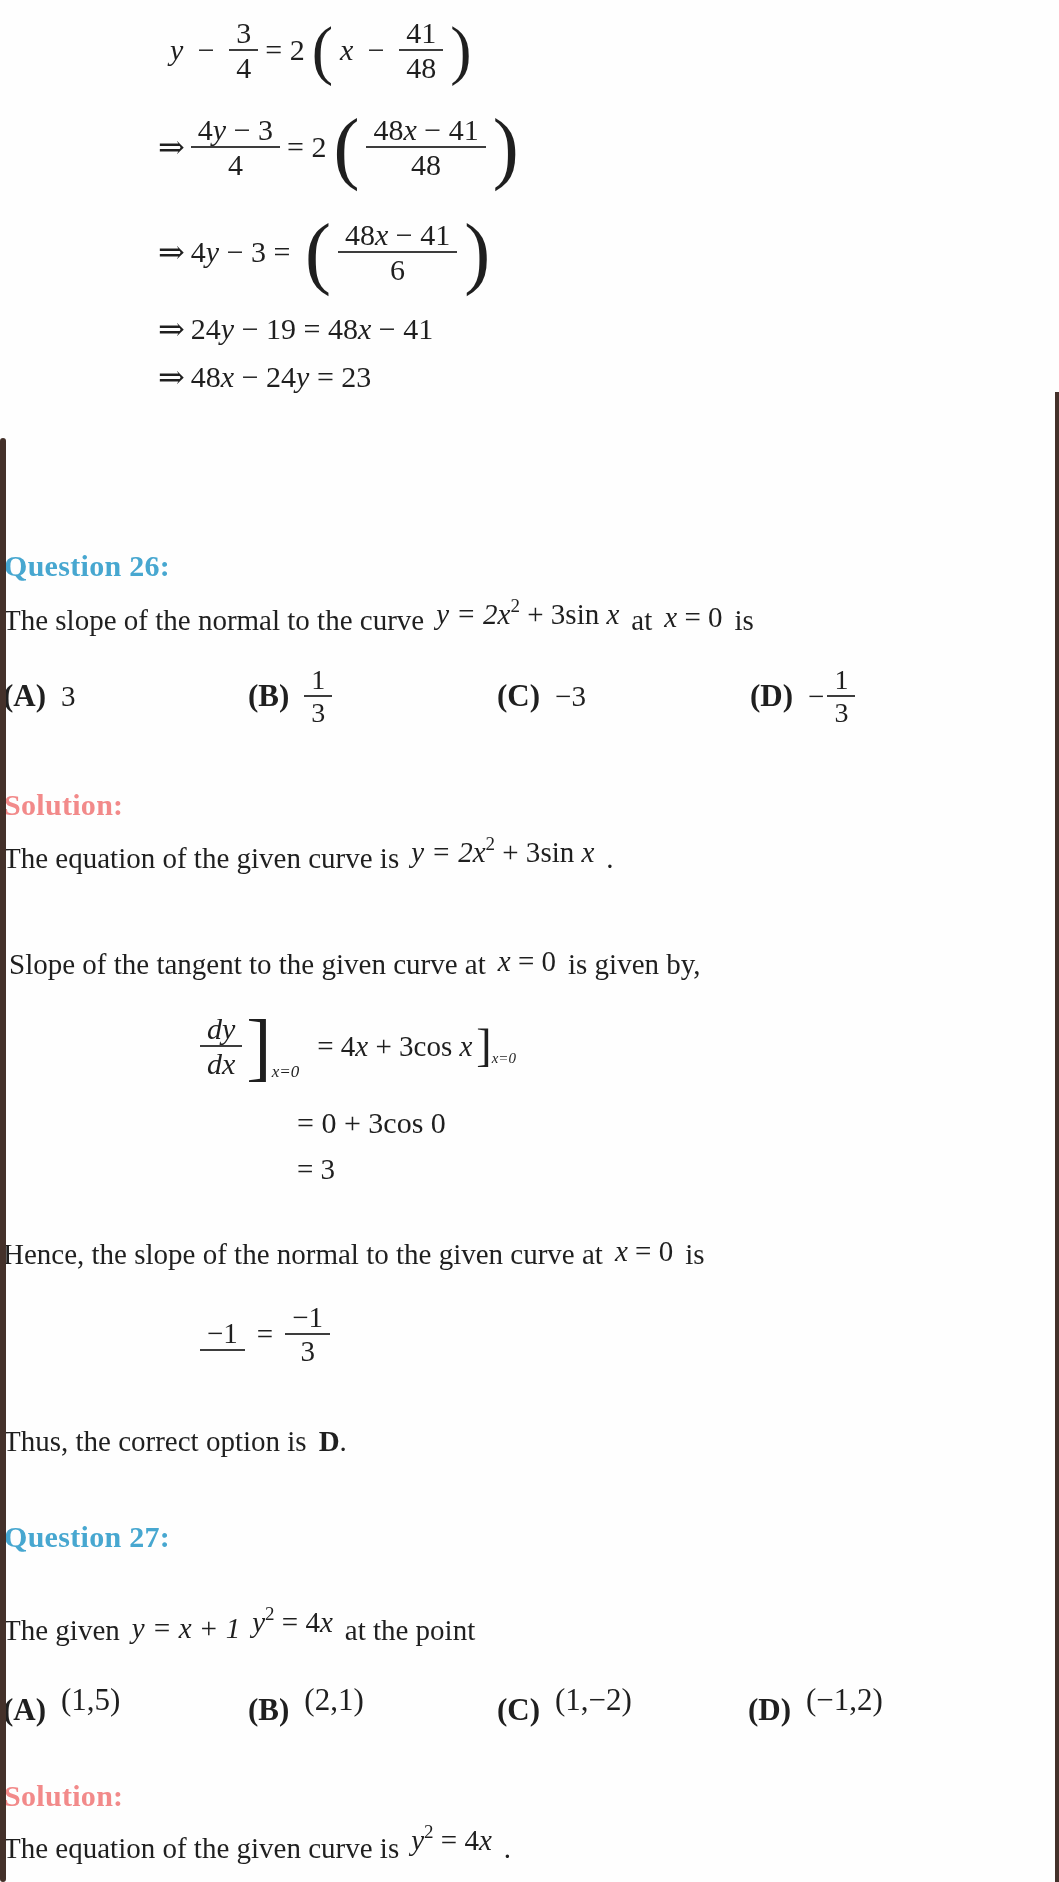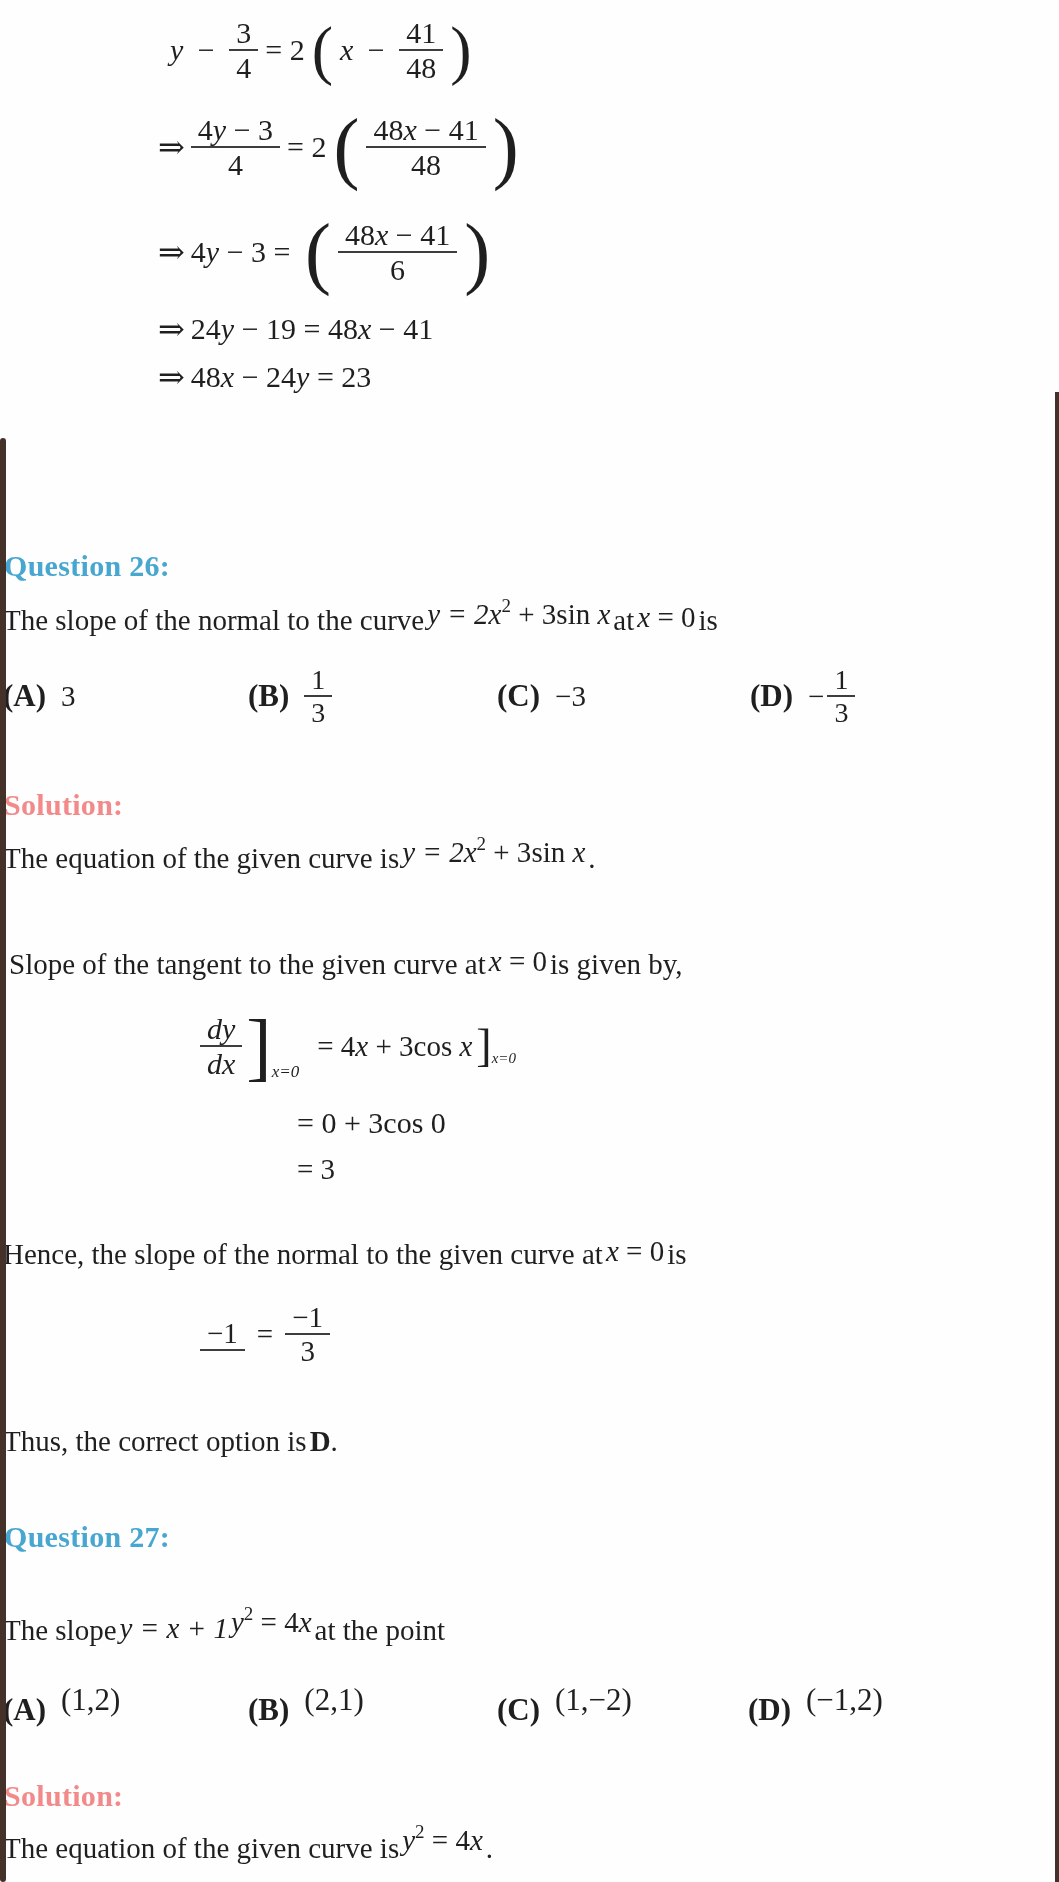--- a/index.html
+++ b/index.html
@@ -6,21 +6,21 @@
   html,body { background:#ffffff; }
   .page {
     position:relative; width:1059px; height:1882px;
     background:var(--bg, #fefefe);
     color:var(--text, #1f1f1f);
     font-family:"Liberation Serif","DejaVu Serif","DejaVu Sans",serif;
     overflow:hidden;
   }
   .abs { position:absolute; }
   .row { display:flex; align-items:center; gap:7px; font-size:30px; }
-  .trow { display:flex; align-items:baseline; gap:3px; font-size:29px; white-space:pre; }
+  .trow { display:flex; align-items:baseline; gap:12px; font-size:29px; white-space:pre; }
   .row span, .trow span, .opt span { white-space:pre; }
   .it { font-style:italic; }
   .up { font-style:normal; }
   .arrow { font-size:32px; letter-spacing:-1px; }
   .frac { display:inline-flex; flex-direction:column; align-items:center; line-height:1.05; }
   .frac .num, .frac .den { padding:1px 7px; text-align:center; display:inline-block; }
   .frac .bar { align-self:stretch; height:0; border-top:2px solid var(--rule,#3d3d3d); }
   .paren { line-height:1; font-weight:400; transform:scaleY(1.04); }
   .p64 { font-size:64px; }
   .p78 { font-size:78px; }
@@ -197,30 +197,30 @@
   </div>
 
   <div class="abs trow" style="left:3px; top:1425px;">
     <span>Thus, the correct option is</span>
     <span><span class="answer-bold">D</span><span>.</span></span>
   </div>
 
   <div class="abs qheading" style="left:4px; top:1520px;">Question 27:</div>
 
   <div class="abs trow" style="left:3px; top:1614px;">
-    <span>The slope</span>
+    <span>The given</span>
     <span class="it raise" style="top:-2px;">y = x + 1</span>
     <span class="raise" style="top:-8px;"><span class="it">y</span><span class="sup">2</span><span class="up"> = 4</span><span class="it">x</span></span>
     <span>at the point</span>
   </div>
 
   <div class="abs" style="left:0; top:1668px; width:1059px; height:84px;">
     <div class="opt" style="left:3px;">
       <span class="optlabel">(A)</span>
-      <span class="optval" style="font-size:31px; position:relative; top:-10px;">(1,2)</span>
+      <span class="optval" style="font-size:31px; position:relative; top:-10px;">(1,5)</span>
     </div>
     <div class="opt" style="left:248px;">
       <span class="optlabel">(B)</span>
       <span class="optval" style="font-size:31px; position:relative; top:-10px;">(2,1)</span>
     </div>
     <div class="opt" style="left:497px;">
       <span class="optlabel">(C)</span>
       <span class="optval" style="font-size:31px; position:relative; top:-10px;">(1,−2)</span>
     </div>
     <div class="opt" style="left:748px;">

